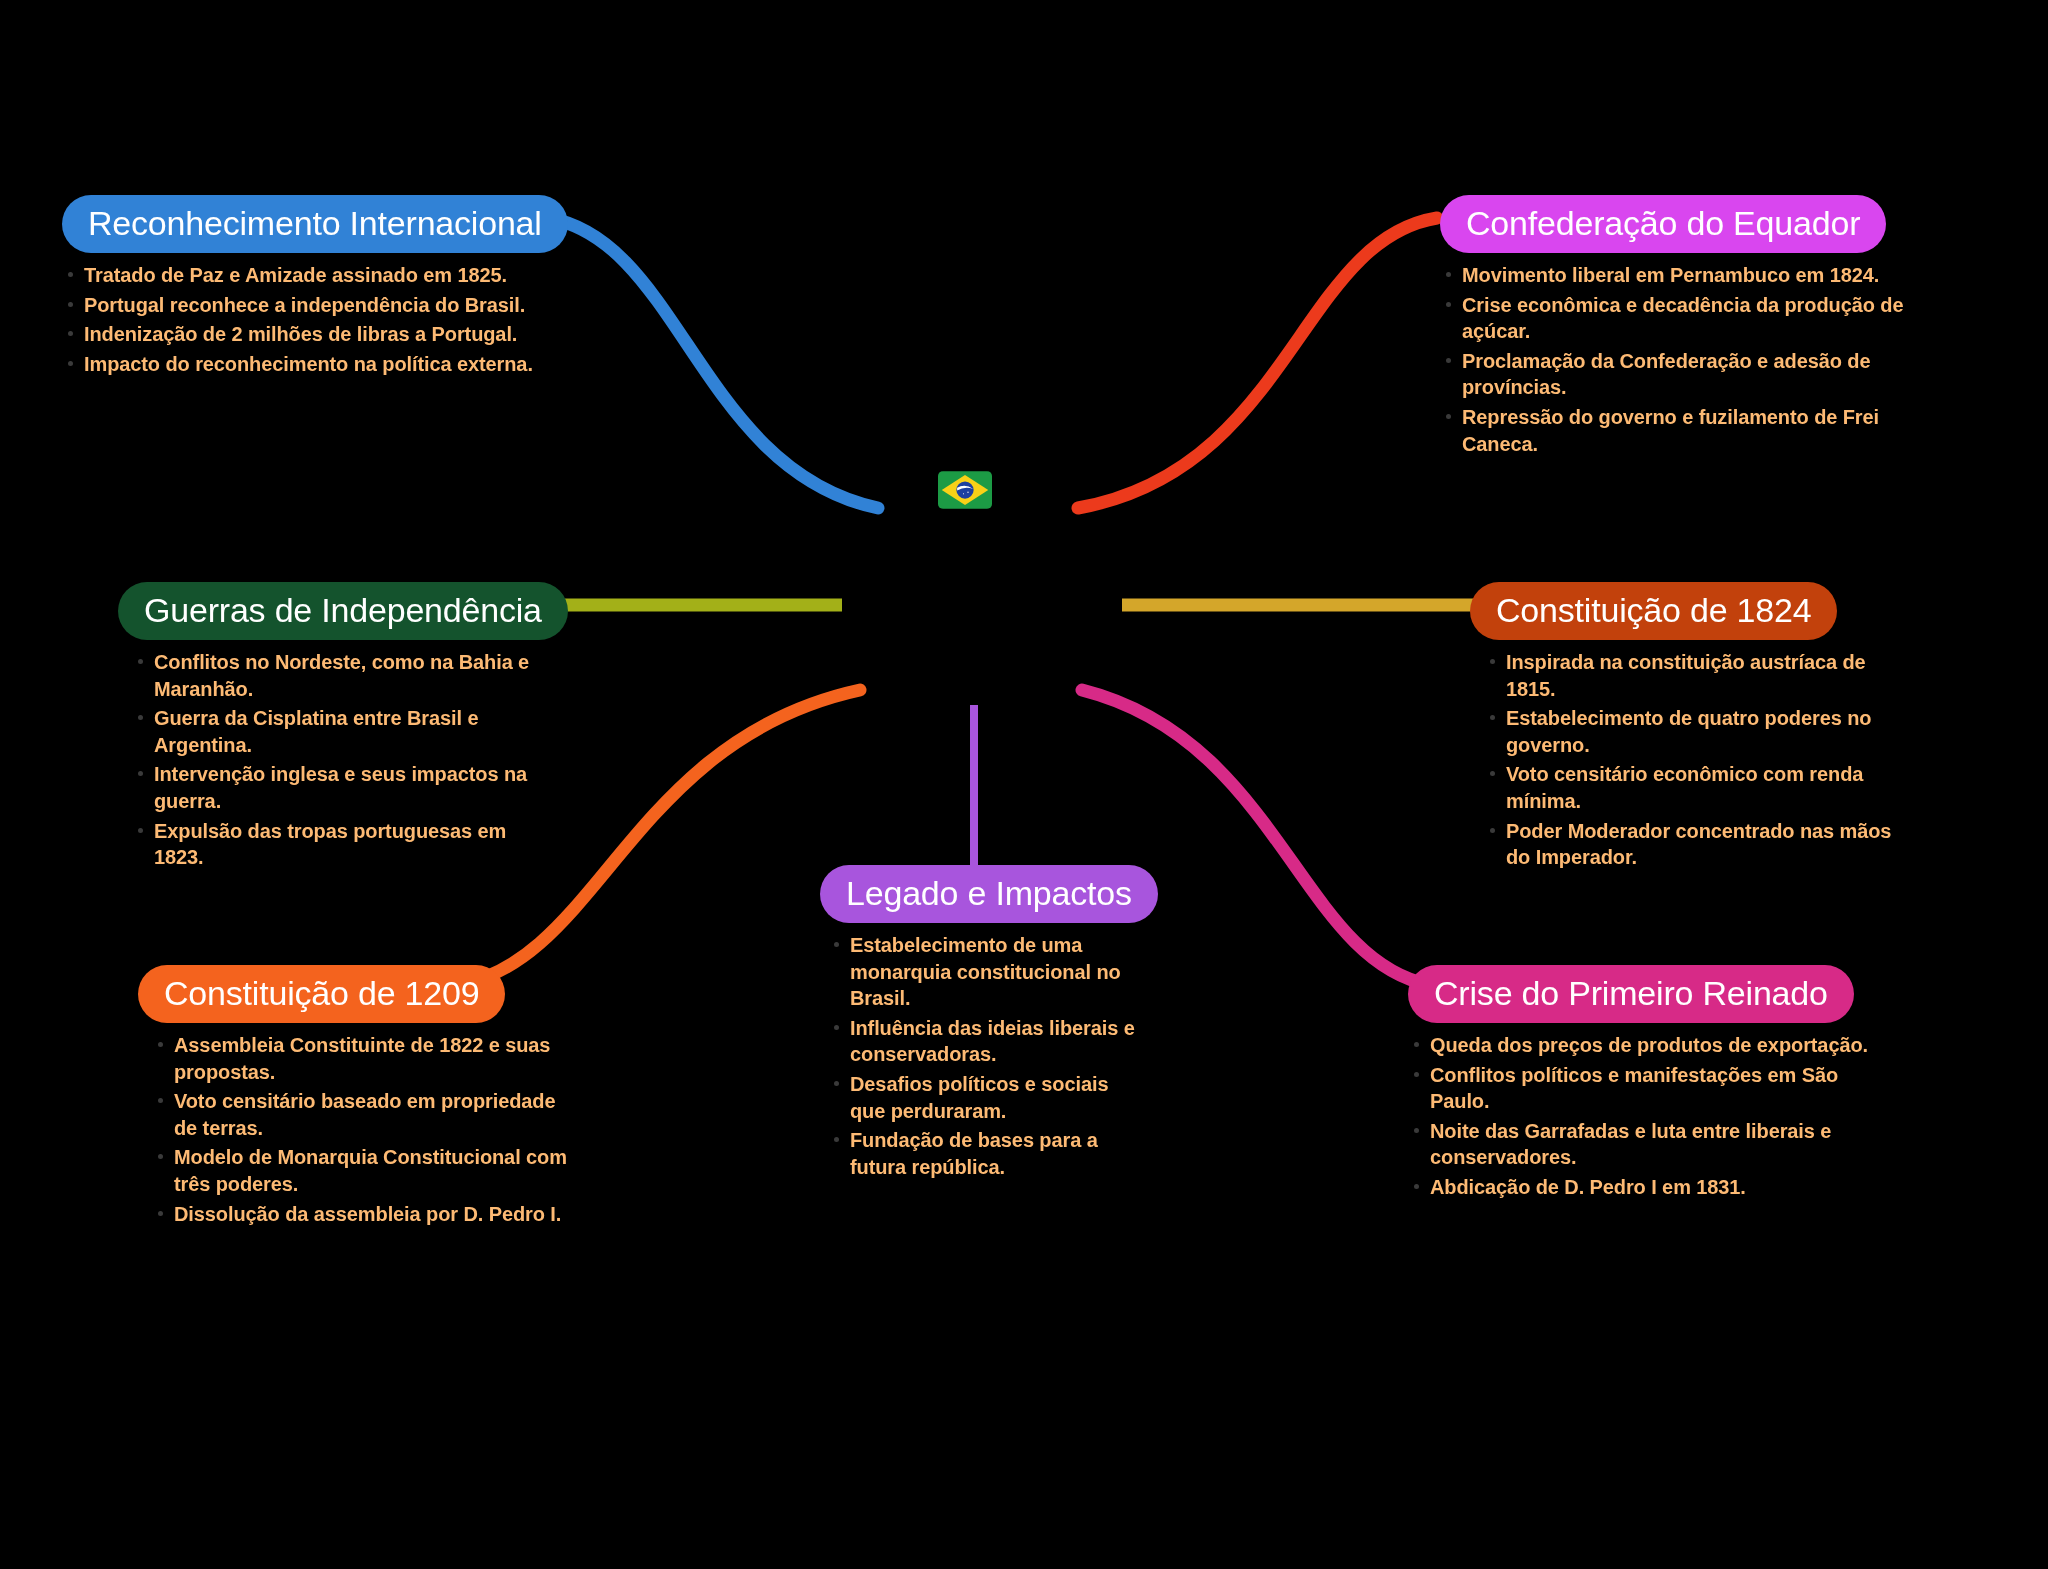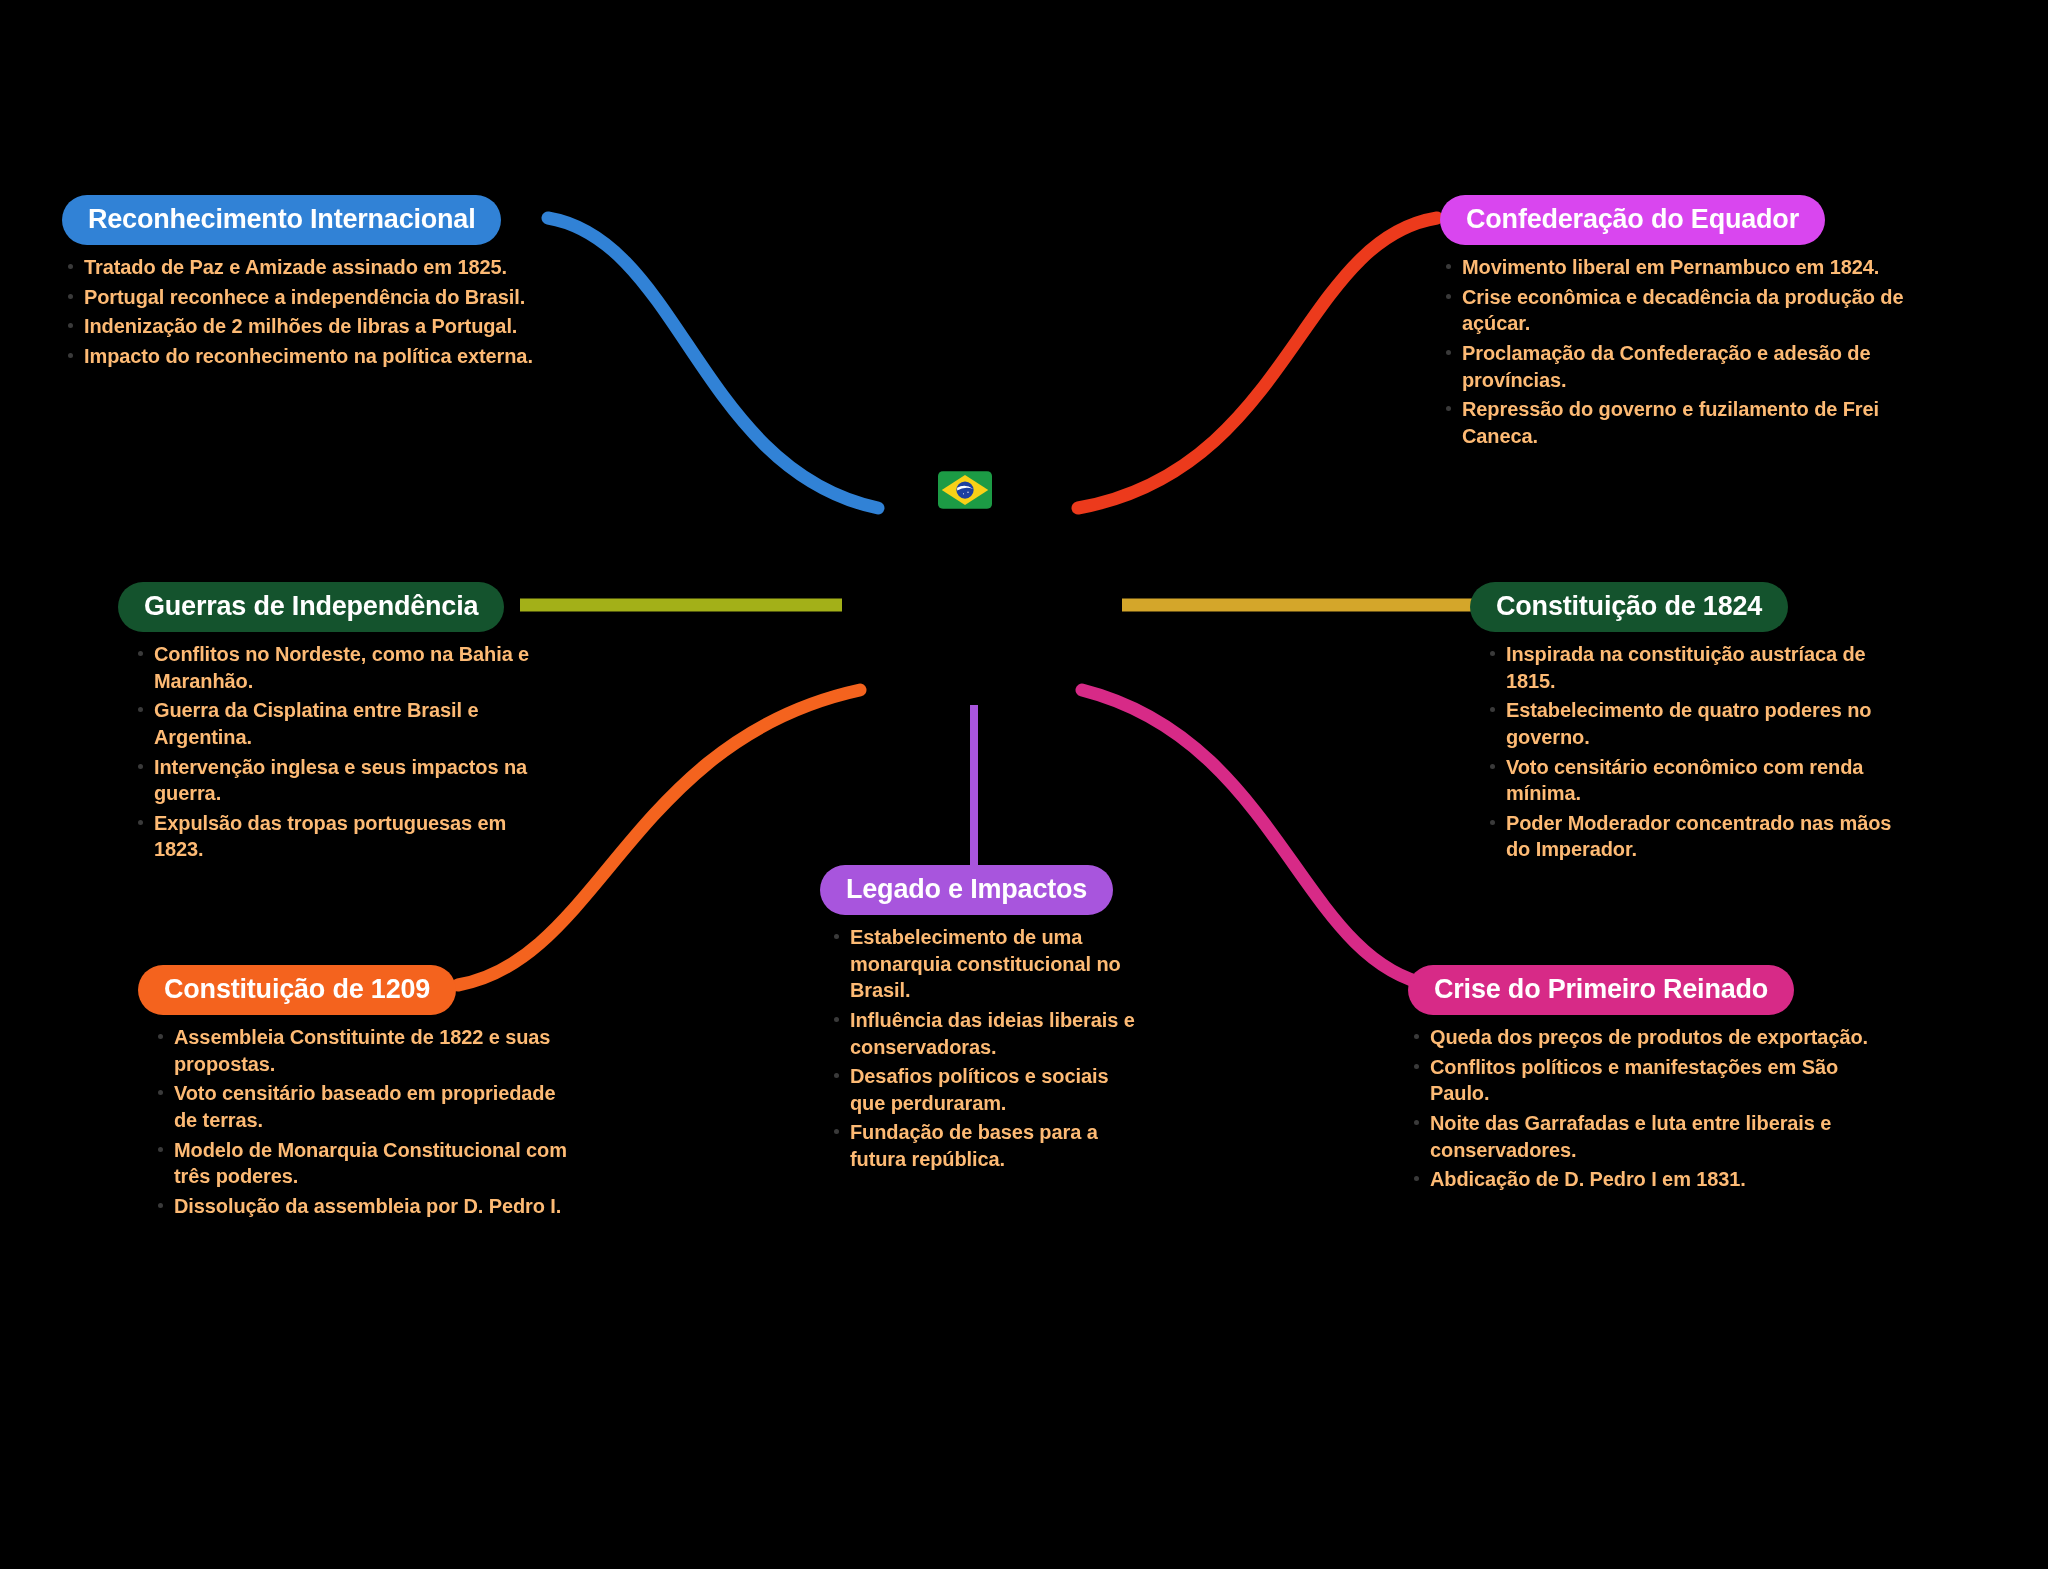--- a/index.html
+++ b/index.html
@@ -14,22 +14,22 @@
 
   
   #connectors { position:absolute; left:0; top:0; width:2048px; height:1569px; z-index:1; }
 
   .branch { position:absolute; z-index:2; }
 
   .pill {
     display:inline-block;
     border-radius:999px;
     color:#ffffff;
-    font-weight:700;
-    font-size:27px;
+    font-weight:400;
+    font-size:34px;
     letter-spacing:-0.2px;
     padding:9px 26px 11px 26px;
     line-height:1.12;
     white-space:nowrap;
   }
 
   .bullets { list-style:none; margin-top:9px; }
   .bullets li {
     position:relative;
     padding-left:22px;
@@ -133,21 +133,21 @@
     <ul class="bullets" style="margin-left:14px">
       <li>Conflitos no Nordeste, como na Bahia e Maranhão.</li>
       <li>Guerra da Cisplatina entre Brasil e Argentina.</li>
       <li>Intervenção inglesa e seus impactos na guerra.</li>
       <li>Expulsão das tropas portuguesas em 1823.</li>
     </ul>
   </div>
 
   <div class="branch" id="b-const1824">
     <div class="pill-wrap">
-      <span class="pill" style="background:#14532d">Constituição de 1824</span>
+      <span class="pill" style="background:#c2410c">Constituição de 1824</span>
     </div>
     <ul class="bullets" style="margin-left:14px">
       <li>Inspirada na constituição austríaca de 1815.</li>
       <li>Estabelecimento de quatro poderes no governo.</li>
       <li>Voto censitário econômico com renda mínima.</li>
       <li>Poder Moderador concentrado nas mãos do Imperador.</li>
     </ul>
   </div>
 
   <div class="branch" id="b-const1823">

